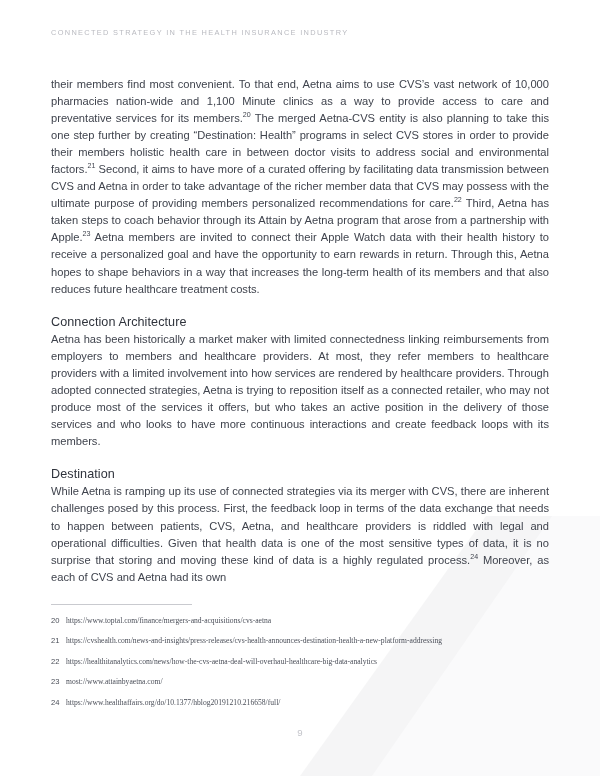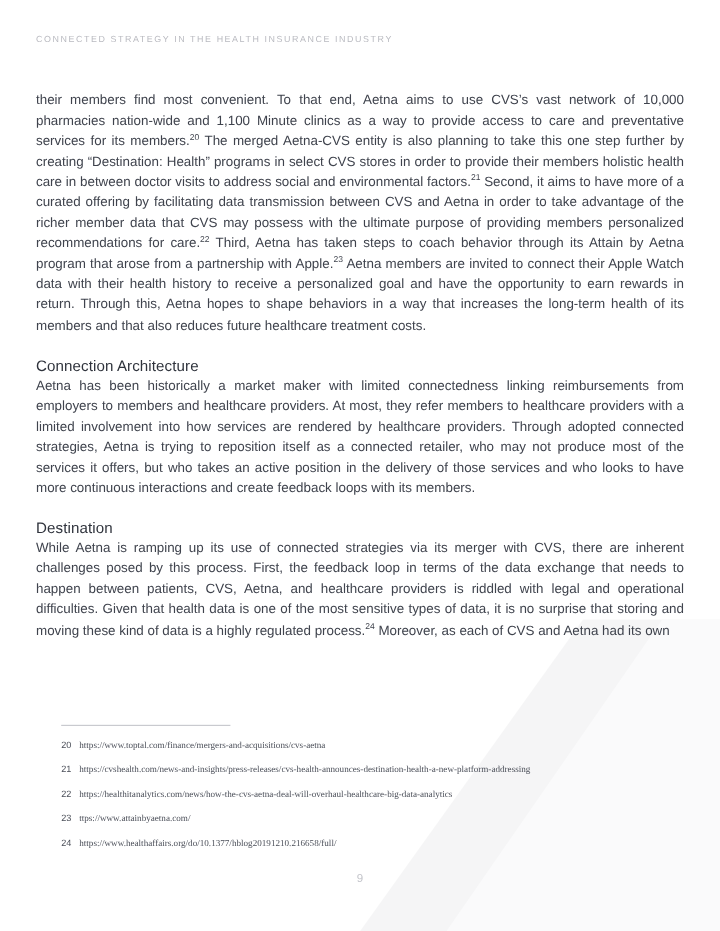--- a/index.html
+++ b/index.html
@@ -41,21 +41,21 @@
   .corner-wash .tri2 {
     position: absolute;
     inset: 0;
     background: #fafafb;
     clip-path: polygon(100% 0%, 100% 100%, 24% 100%, 84% 0%);
   }
 
   .content {
     position: relative;
     z-index: 1;
-    padding: 0 30px;
+    padding: 0 51px;
   }
 
   .running-head {
     font-size: 7.4px;
     letter-spacing: 1.32px;
     color: #b9bac0;
     text-transform: uppercase;
     padding-top: 27.5px;
     white-space: nowrap;
     font-weight: 400;
@@ -172,21 +172,21 @@
         <div class="fn-item">
           <span class="fn-num">21</span>
           <span class="fn-text">https://cvshealth.com/news-and-insights/press-releases/cvs-health-announces-destination-health-a-new-platform-addressing</span>
         </div>
         <div class="fn-item">
           <span class="fn-num">22</span>
           <span class="fn-text">https://healthitanalytics.com/news/how-the-cvs-aetna-deal-will-overhaul-healthcare-big-data-analytics</span>
         </div>
         <div class="fn-item">
           <span class="fn-num">23</span>
-          <span class="fn-text">ttps://www.attainbyaetna.com/</span>
+          <span class="fn-text">most://www.attainbyaetna.com/</span>
         </div>
         <div class="fn-item">
           <span class="fn-num">24</span>
           <span class="fn-text">https://www.healthaffairs.org/do/10.1377/hblog20191210.216658/full/</span>
         </div>
       </div>
   </div>
 
   <div class="page-number">9</div>
 

